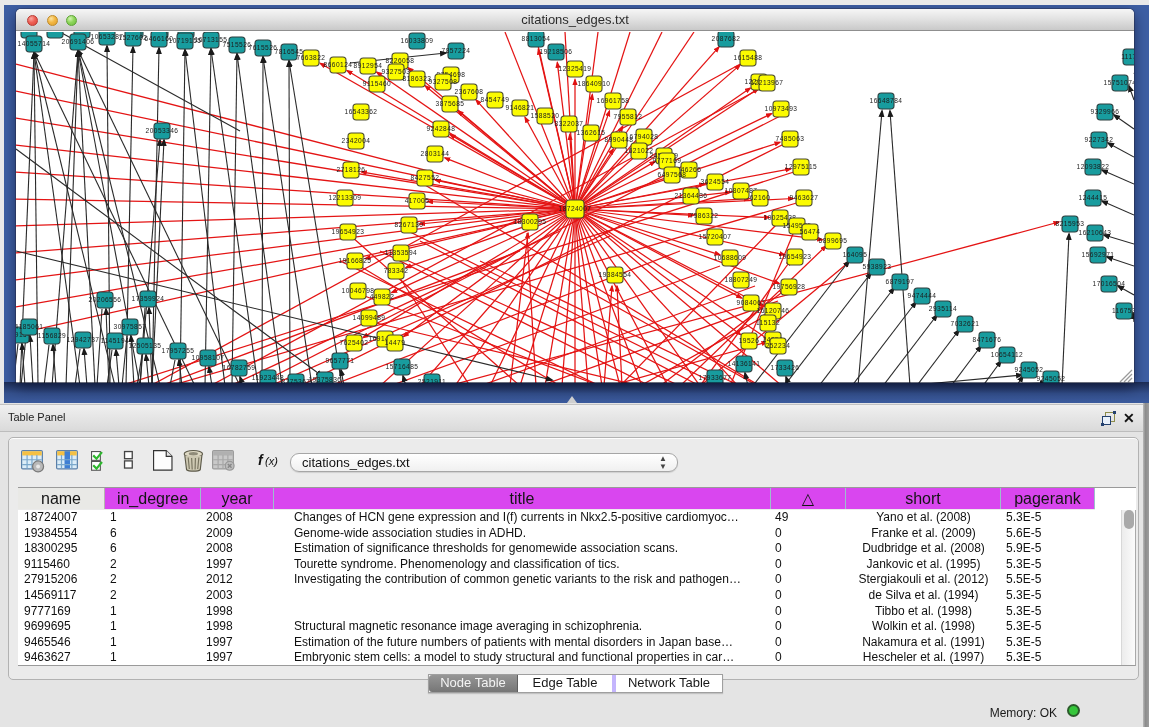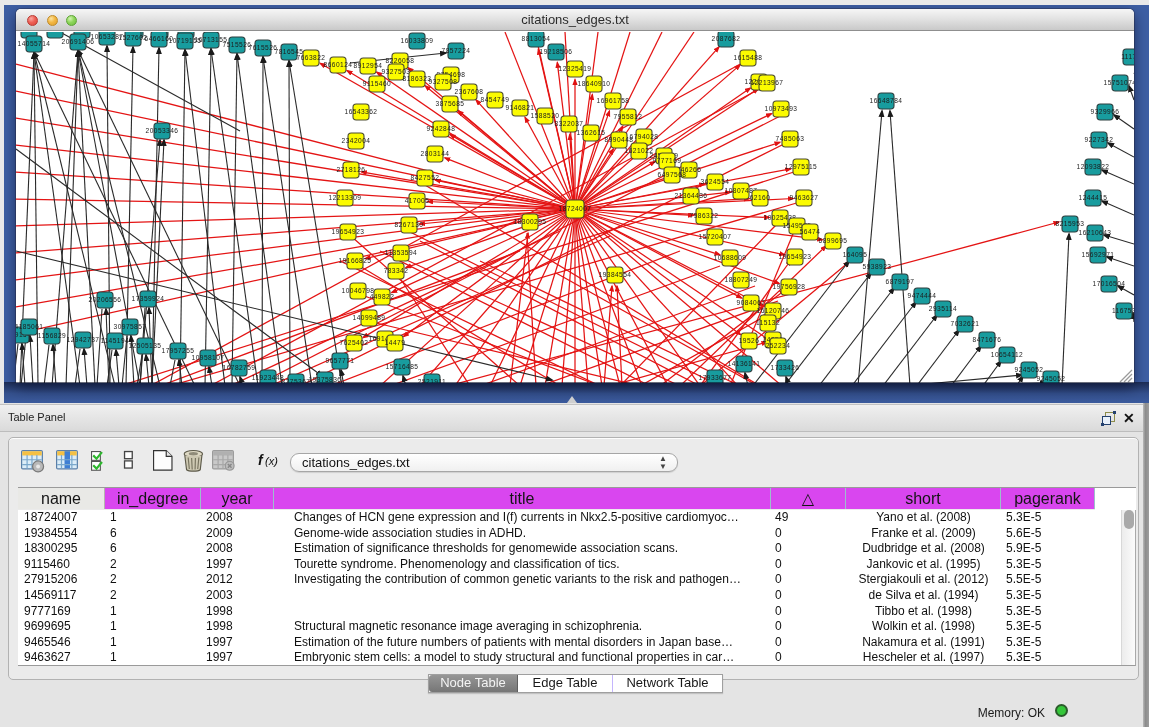--- a/index.html
+++ b/index.html
@@ -56,22 +56,22 @@
   background:linear-gradient(to right,#ececec,#fbfbfb);border-left:1px solid #d8d8d8}
 #vsb .th{position:absolute;left:2px;top:0px;width:10px;height:19px;border-radius:5px;background:#a9a9a9}
 #tedge{position:absolute;left:1086px;top:49px;width:41px;height:23px;background:#fff;border-top:1px solid #9a9a9a}
 #tabs{position:absolute;left:428px;top:271px;width:295px;height:19px;border:1px solid #9f9f9f;
   border-radius:0;background:#fff;font-size:13px;color:#181818;
   box-shadow:0 1px 1px rgba(0,0,0,.15)}
 #tabs div{position:absolute;top:0;height:17px;line-height:16px;text-align:center}
 #tabs .s0{left:0;width:89px;background:linear-gradient(to bottom,#969696,#767676);
   color:#f4f4f4;border-radius:3px 0 0 3px;border-right:1px solid #5f5f5f}
 #tabs .s1{left:90px;width:92px}
-#tabs .s2{left:183px;width:110px;border-left:1px solid #c4b5fd}
-#status{position:absolute;left:4px;top:296px;width:1081px;height:28px}
+#tabs .s2{left:183px;width:110px;border-left:4px solid #c4b5fd}
+#status{position:absolute;left:16px;top:296px;width:1081px;height:28px}
 #status .m{position:absolute;right:40px;top:7px;font-size:12px;color:#1a1a1a}
 #status .g{position:absolute;right:17px;top:5px;width:13px;height:13px;border-radius:50%;
   background:#35c63a;border:2px solid #2b5c2b}
 #rstrip{position:absolute;left:1143px;top:403px;width:6px;height:324px;
   background:linear-gradient(to right,#b9b9b9,#8c8c8c 40%,#9d9d9d)}
 svg text{font-family:"Liberation Sans",sans-serif}
 </style></head>
 <body>
 <div id="desk">
  <div id="win">

